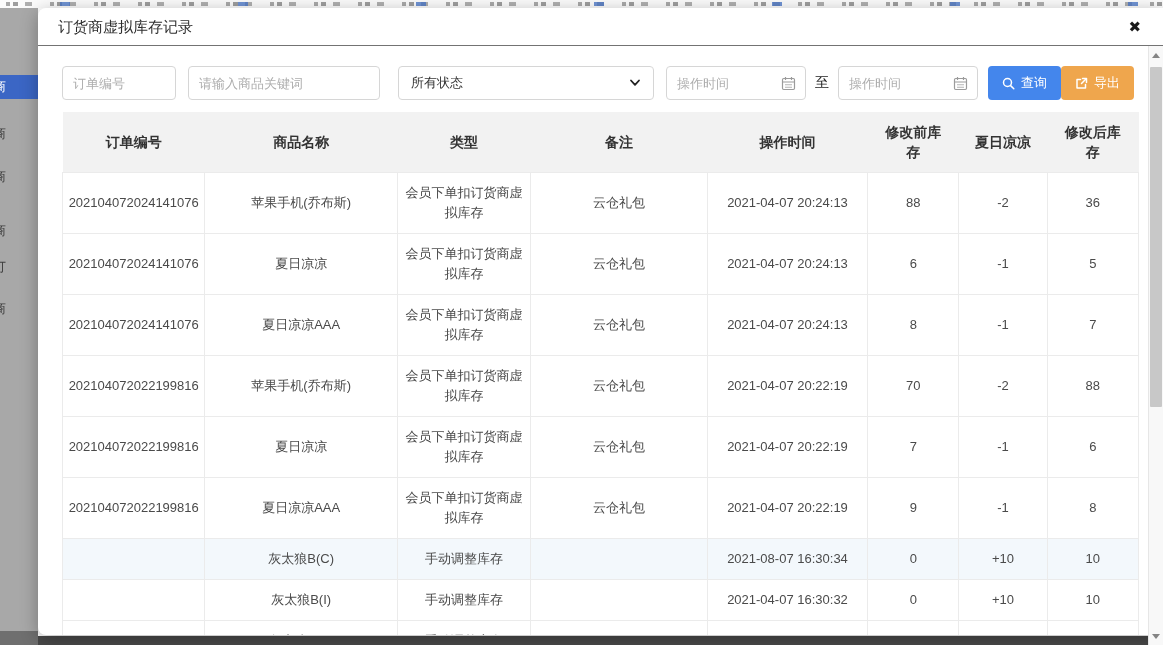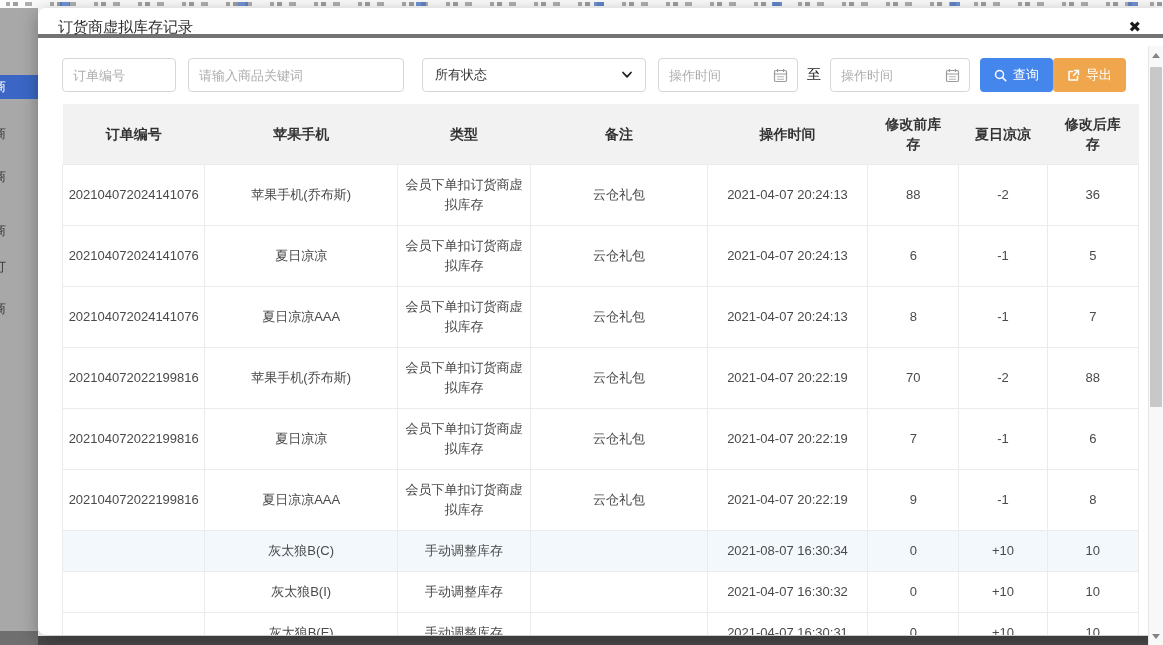--- a/index.html
+++ b/index.html
@@ -30,40 +30,40 @@
   .left-sliver .corner-dark { position: absolute; left: 0; bottom: 0; width: 38px; height: 14px; background: #6f6f6f; }
   .bottom-bar { position: absolute; left: 38px; right: 15px; top: 636px; height: 9px; background: #494949; }
 
   
   .modal {
     position: absolute; left: 38px; top: 8px; right: 0; bottom: 10px;
     background: #ffffff; border-radius: 8px 0 0 8px;
     box-shadow: 0 4px 18px rgba(0,0,0,.3);
     overflow: hidden;
   }
-  .modal-header { position: relative; height: 30px; line-height: 37px; padding: 0 20px; border-bottom: 4px solid #737373; }
+  .modal-header { position: relative; height: 38px; line-height: 37px; padding: 0 20px; border-bottom: 1px solid #737373; }
   .modal-title { font-size: 15px; color: #2e2e2e; }
   .modal-close {
     position: absolute; right: 22px; top: 0; line-height: 38px;
     font-size: 15px; font-weight: bold; color: #1a1a1a; cursor: pointer;
   }
   .modal-body { padding: 20px 24px 0 24px; }
 
   
   .filter-row { display: flex; align-items: center; margin-bottom: 12px; }
   .inp, .select, .date-inp {
     height: 34px; border: 1px solid #d6d6d6; border-radius: 4px; background: #fff;
     font-size: 13px; color: #333;
   }
   .inp { padding: 0 10px; outline: none; }
   .inp::placeholder { color: #adadad; }
   .w1 { width: 114px; margin-right: 12px; }
-  .w2 { width: 216px; margin-right: 18px; }
+  .w2 { width: 192px; margin-right: 18px; }
   .select {
-    width: 224px; margin-right: 12px; padding: 0 12px;
+    width: 256px; margin-right: 12px; padding: 0 12px;
     display: flex; align-items: center; justify-content: space-between; cursor: pointer;
   }
   .date-inp { width: 140px; display: flex; align-items: center; padding: 0 9px 0 0; }
   .date-inp input { border: none; outline: none; flex: 1; min-width: 0; padding: 0 10px; font-size: 13px; color: #333; background: transparent; }
   .date-inp input::placeholder { color: #adadad; }
   .to-label { margin: 0 9px; font-size: 14px; color: #222; }
   .btn {
     height: 34px; border: none; border-radius: 4px; color: #fff; font-size: 13px;
     display: flex; align-items: center; gap: 6px; padding: 0 14px; cursor: pointer;
     font-family: inherit;
@@ -184,21 +184,21 @@
           <col style="width:133px">
           <col style="width:176px">
         <col style="width:160px">
           <col style="width:91px">
           <col style="width:88px">
           <col style="width:91px">
       </colgroup>
       <thead>
         <tr>
             <th>订单编号</th>
-            <th>苹果手机</th>
+            <th>商品名称</th>
             <th>类型</th>
             <th>备注</th>
             <th>操作时间</th>
             <th>修改前库存</th>
             <th>夏日凉凉</th>
             <th>修改后库存</th>
           </tr>
       </thead>
       <tbody>
           <tr>

